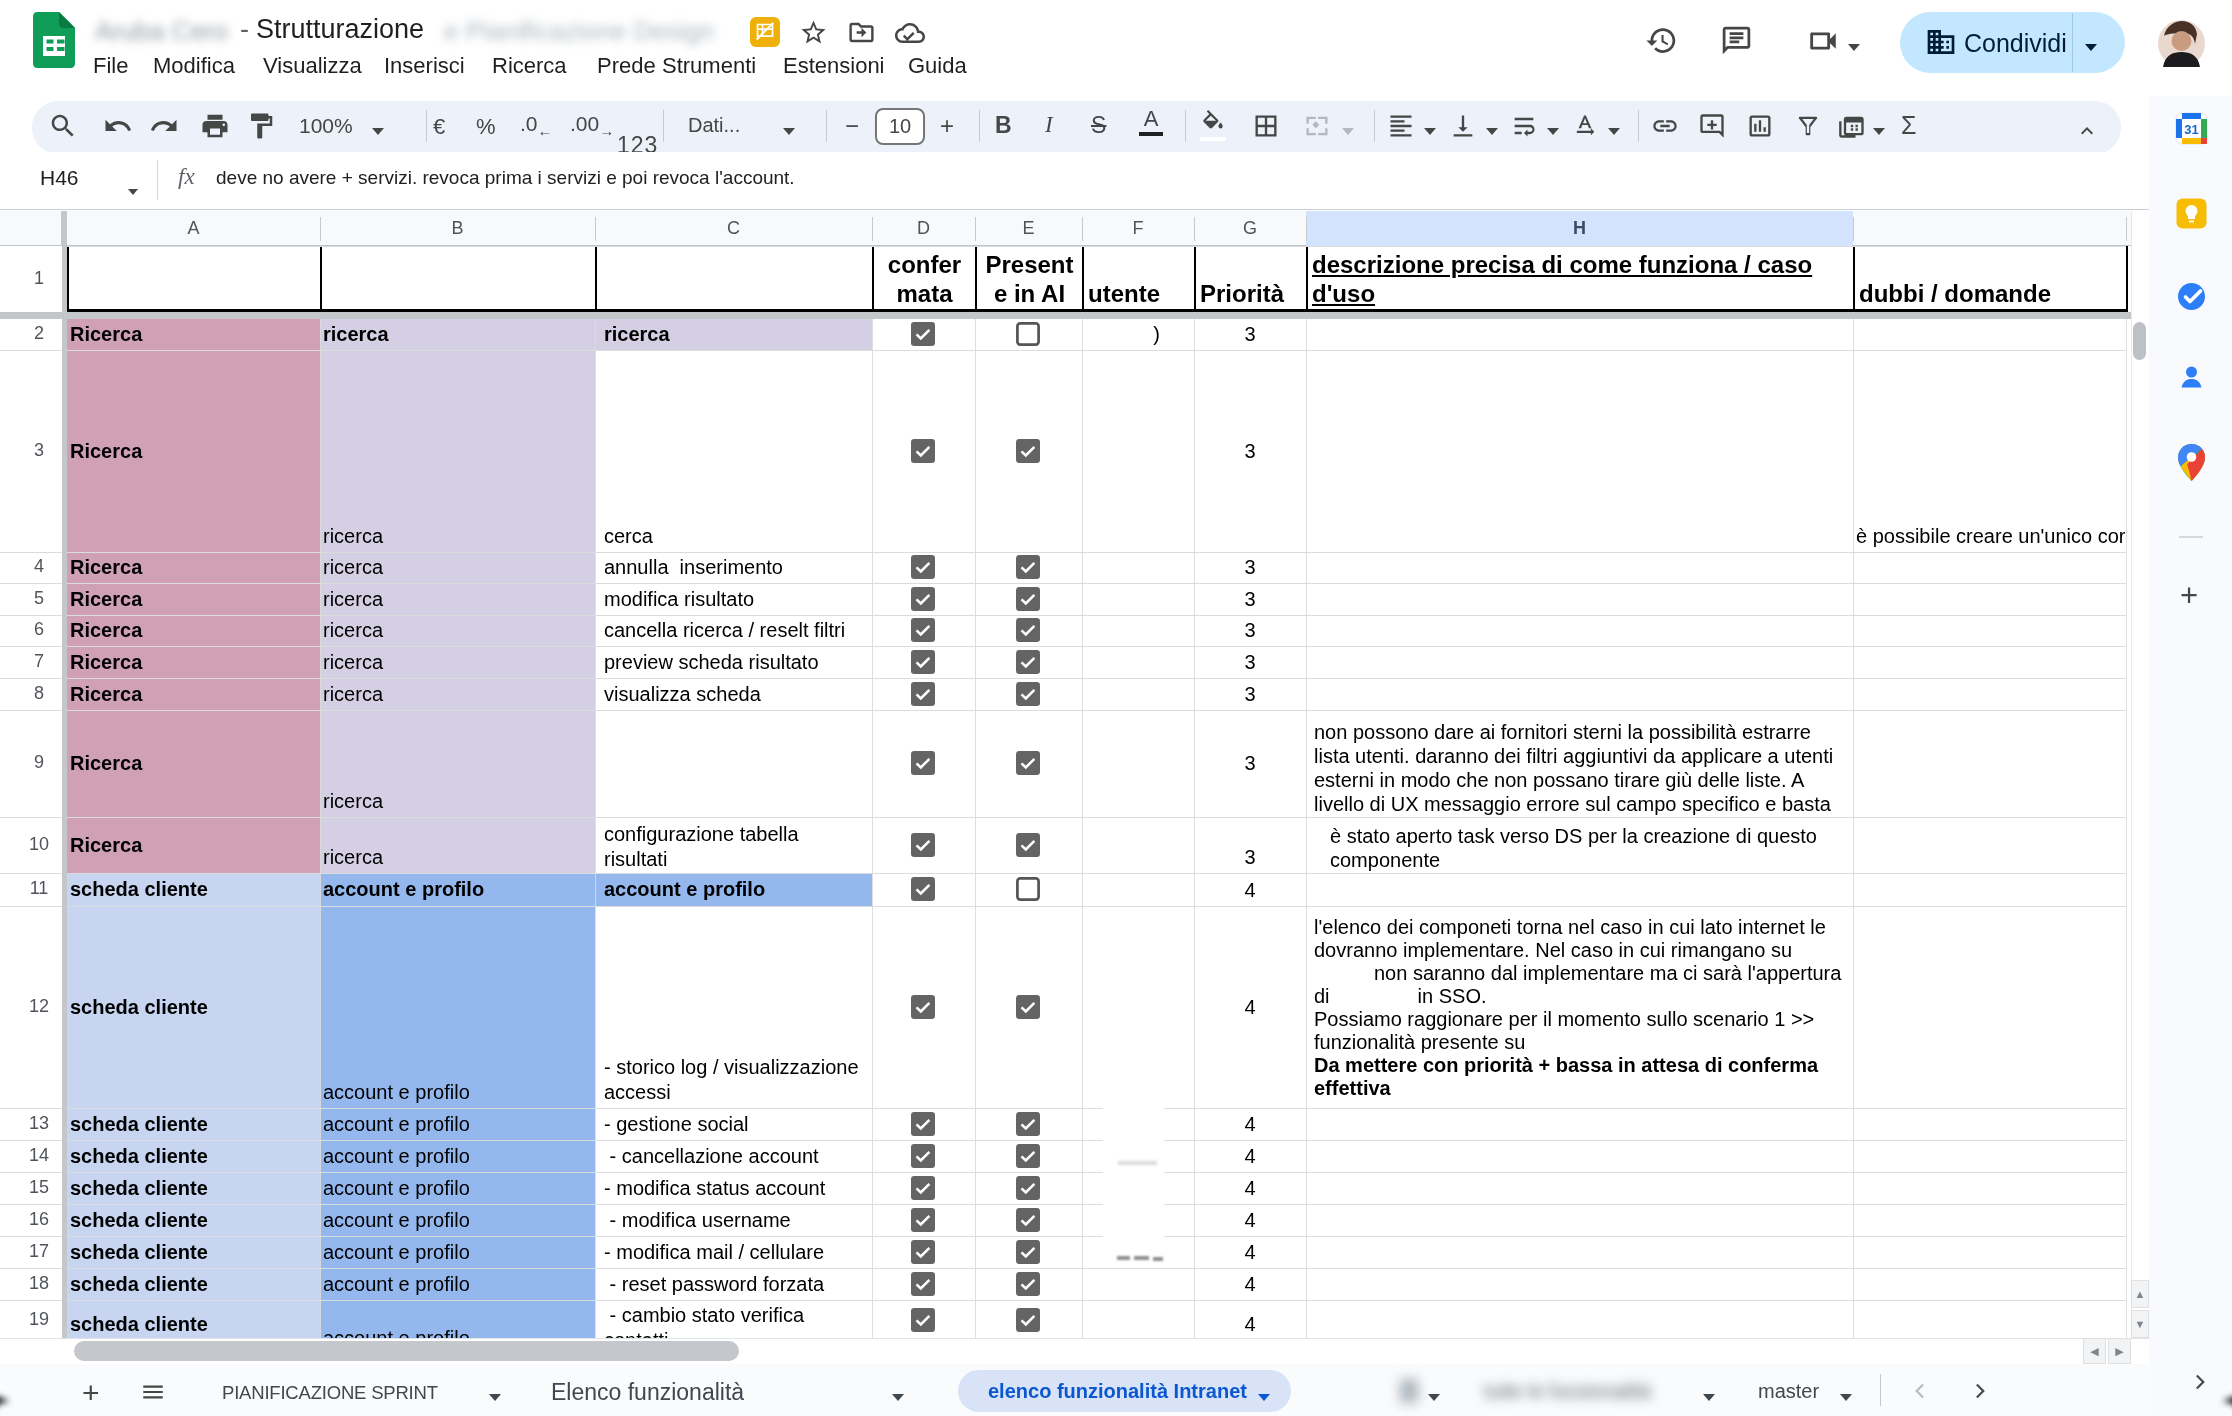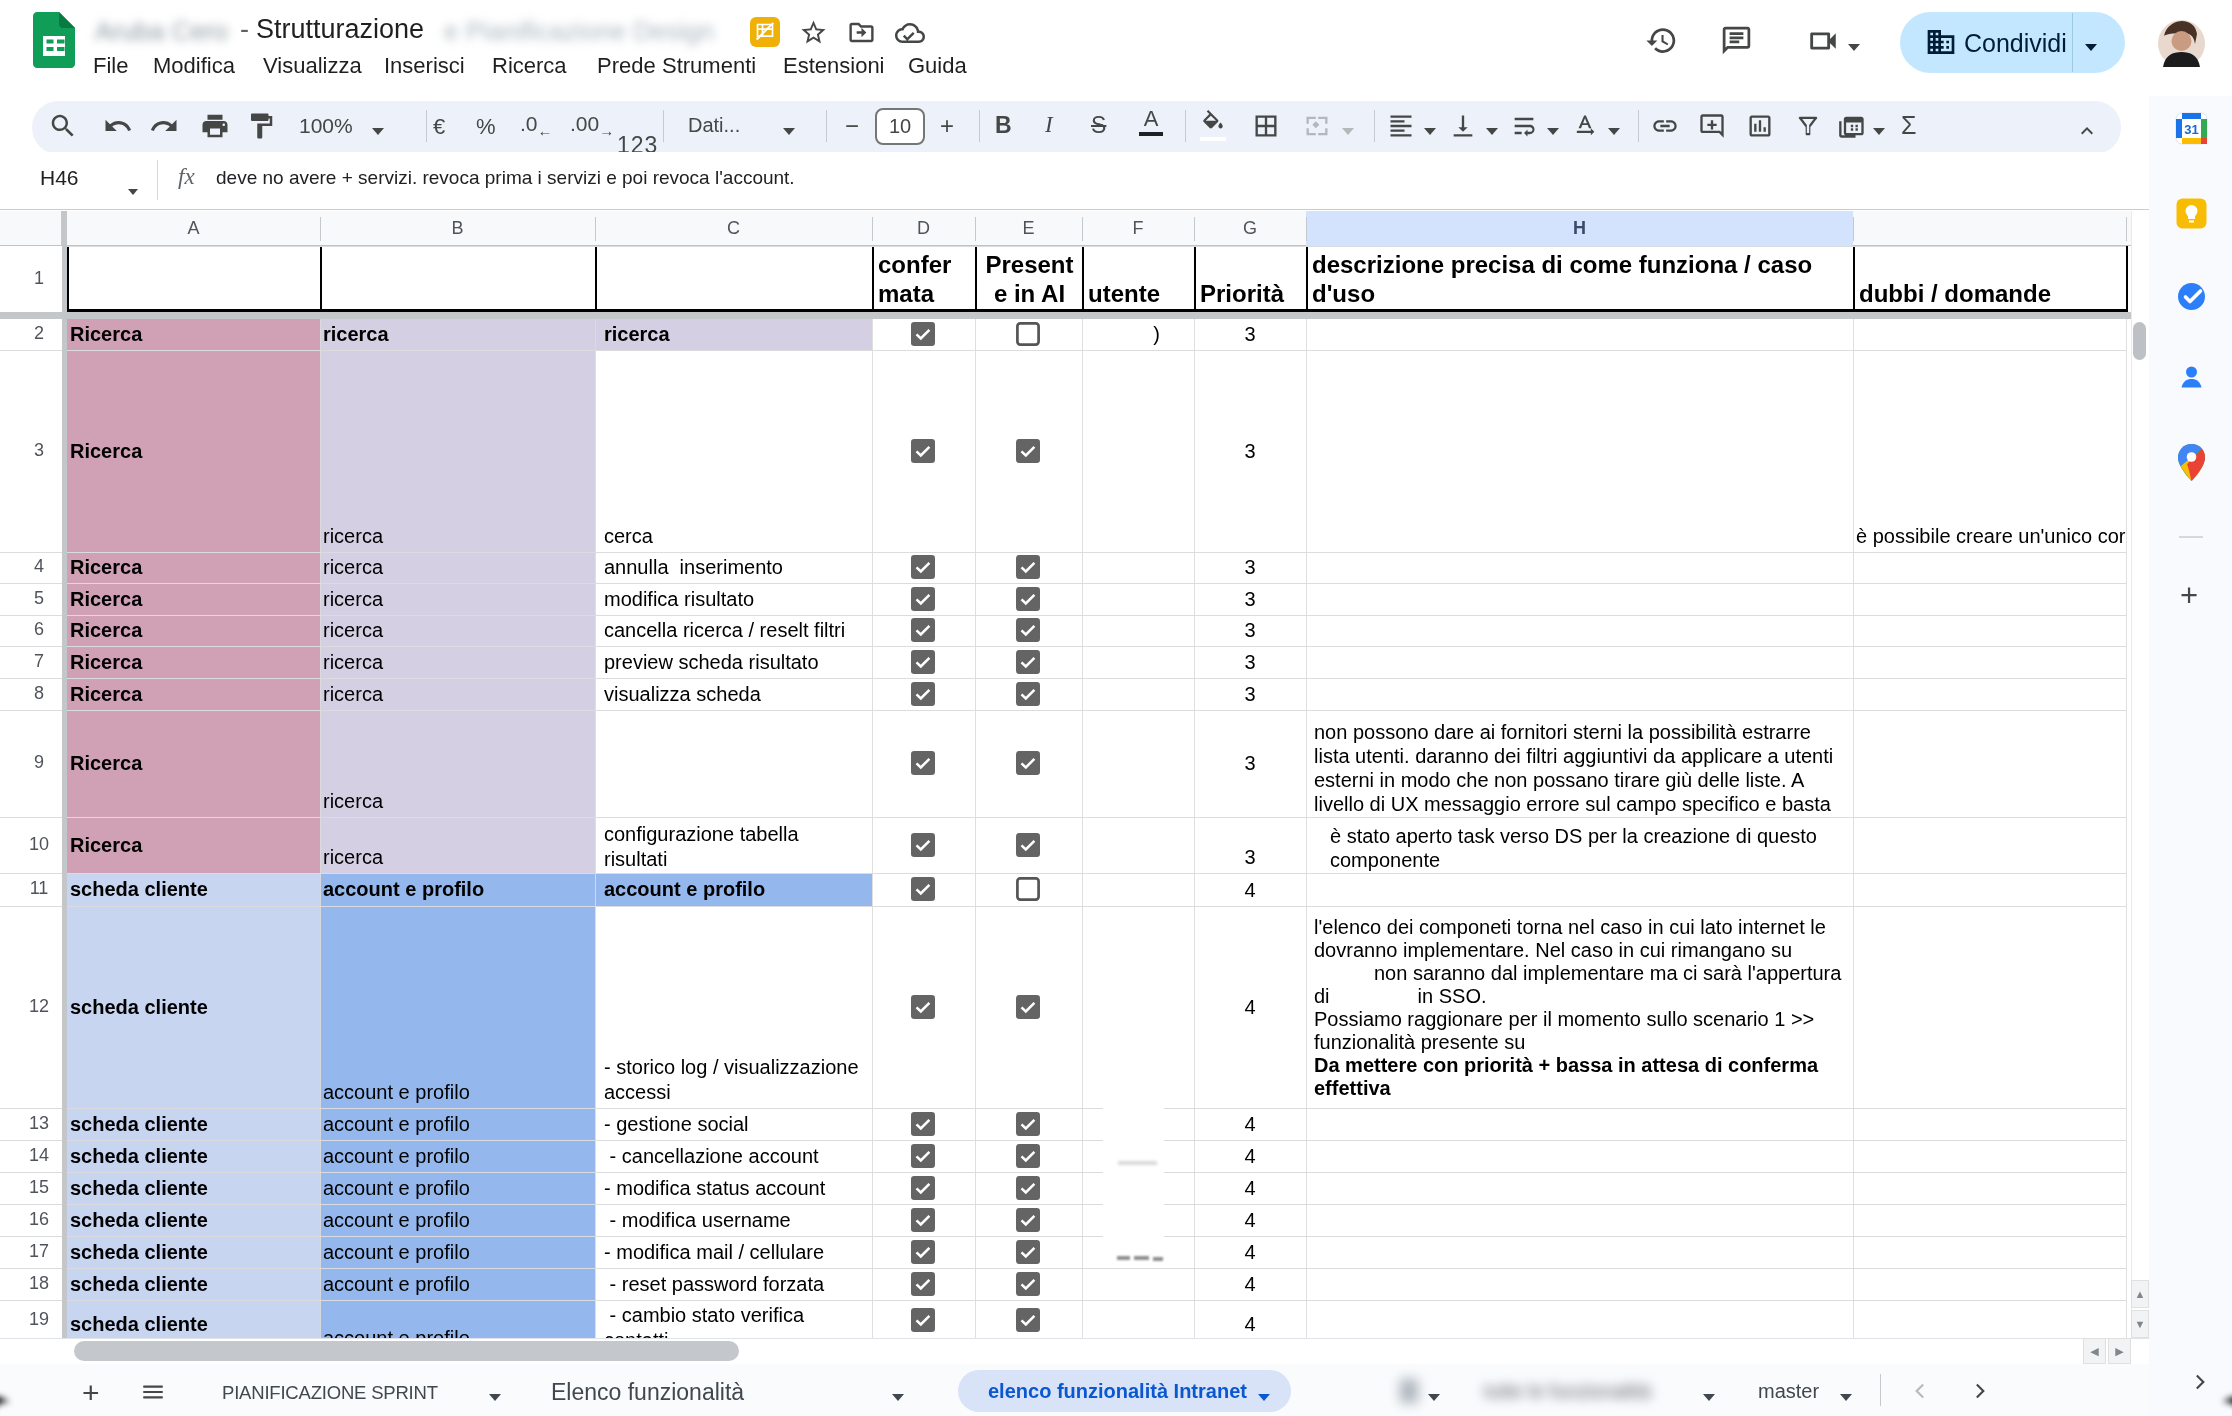--- a/index.html
+++ b/index.html
@@ -320,28 +320,28 @@
 <div class="ab" style="left:1082px;top:35px;width:2px;height:66px;background:#000"></div>
 <div class="ab" style="left:1194px;top:35px;width:2px;height:66px;background:#000"></div>
 <div class="ab" style="left:1306px;top:35px;width:2px;height:66px;background:#000"></div>
 <div class="ab" style="left:1853px;top:35px;width:2px;height:66px;background:#000"></div>
 <div class="ab" style="left:2126px;top:35px;width:2px;height:66px;background:#000"></div>
 <div class="ab" style="left:67px;top:98px;width:2061px;height:3px;background:#000"></div>
 <div class="gl" style="left:62px;top:35px;width:2064px;height:1px"></div>
 <div class="ab" style="left:62px;top:0;width:5px;height:1127px;background:#c4c7ca"></div>
 <div class="ab" style="left:0;top:101px;width:2131px;height:7px;background:#c4c7ca"></div>
 <div class="cell hd1" style="left:872px;top:35px;width:103px;height:66px;">
-      <div style="width:100%">confer<br>mata</div>
+      <div style="text-align:center;width:100%">confer<br>mata</div>
     </div>
 <div class="cell hd1" style="left:975px;top:35px;width:107px;height:66px;">
       <div style="text-align:center;width:100%">Present<br>e in AI</div>
     </div>
 <div class="cell hd1" style="left:1082px;top:35px;width:112px;height:66px;">utente</div>
 <div class="cell hd1" style="left:1194px;top:35px;width:112px;height:66px;">Priorità</div>
-<div class="cell hd1" style="left:1306px;top:35px;width:547px;height:66px;">descrizione precisa di come funziona / caso<br>d'uso</div>
+<div class="cell hd1" style="left:1306px;top:35px;width:547px;height:66px;text-decoration:underline;">descrizione precisa di come funziona / caso<br>d'uso</div>
 <div class="cell hd1" style="left:1853px;top:35px;width:273px;height:66px;">dubbi / domande</div>
 <div class="cell b mid" style="left:67px;top:108px;width:253px;height:31px;">Ricerca</div>
 <div class="cell b mid" style="left:67px;top:139px;width:253px;height:202px;">Ricerca</div>
 <div class="cell b mid" style="left:67px;top:341px;width:253px;height:31px;">Ricerca</div>
 <div class="cell b mid" style="left:67px;top:372px;width:253px;height:32px;">Ricerca</div>
 <div class="cell b mid" style="left:67px;top:404px;width:253px;height:31px;">Ricerca</div>
 <div class="cell b mid" style="left:67px;top:435px;width:253px;height:32px;">Ricerca</div>
 <div class="cell b mid" style="left:67px;top:467px;width:253px;height:32px;">Ricerca</div>
 <div class="cell b mid" style="left:67px;top:499px;width:253px;height:107px;">Ricerca</div>
 <div class="cell b mid" style="left:67px;top:606px;width:253px;height:56px;">Ricerca</div>

